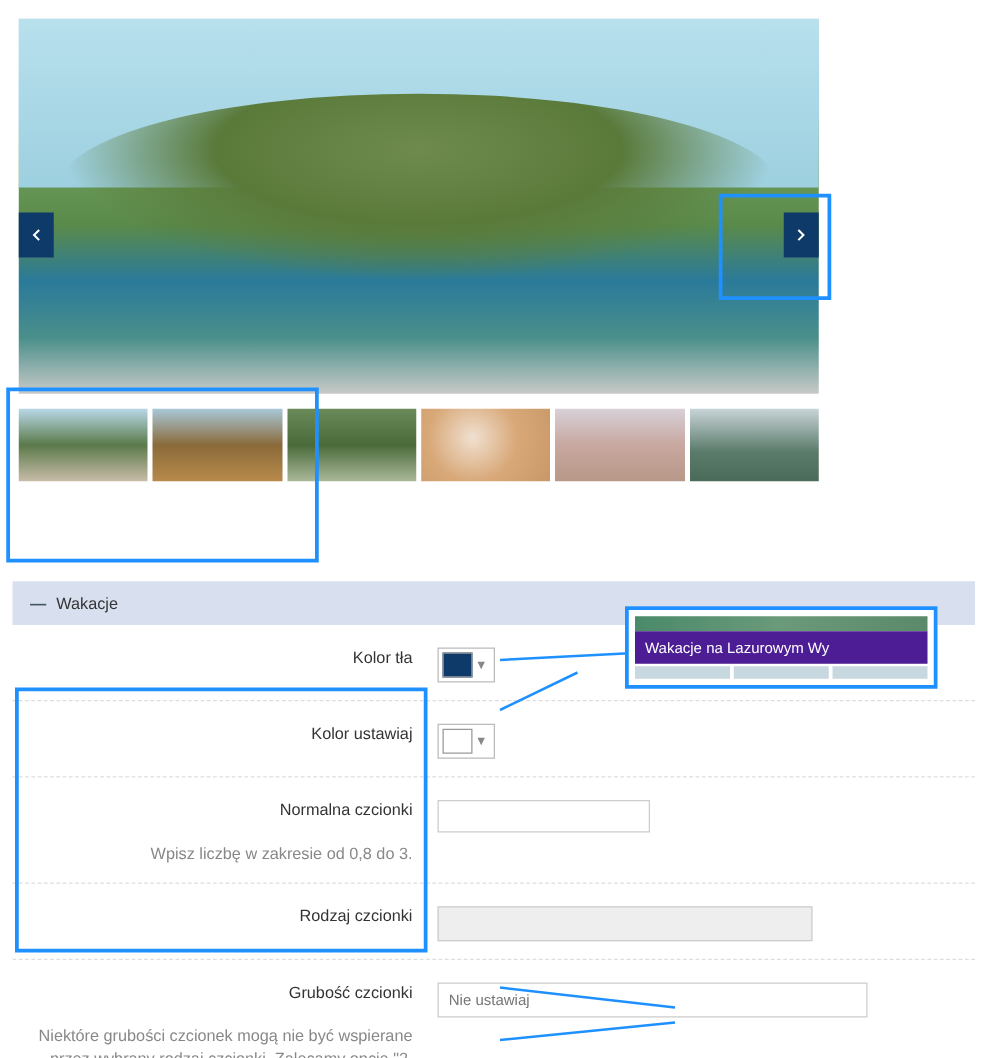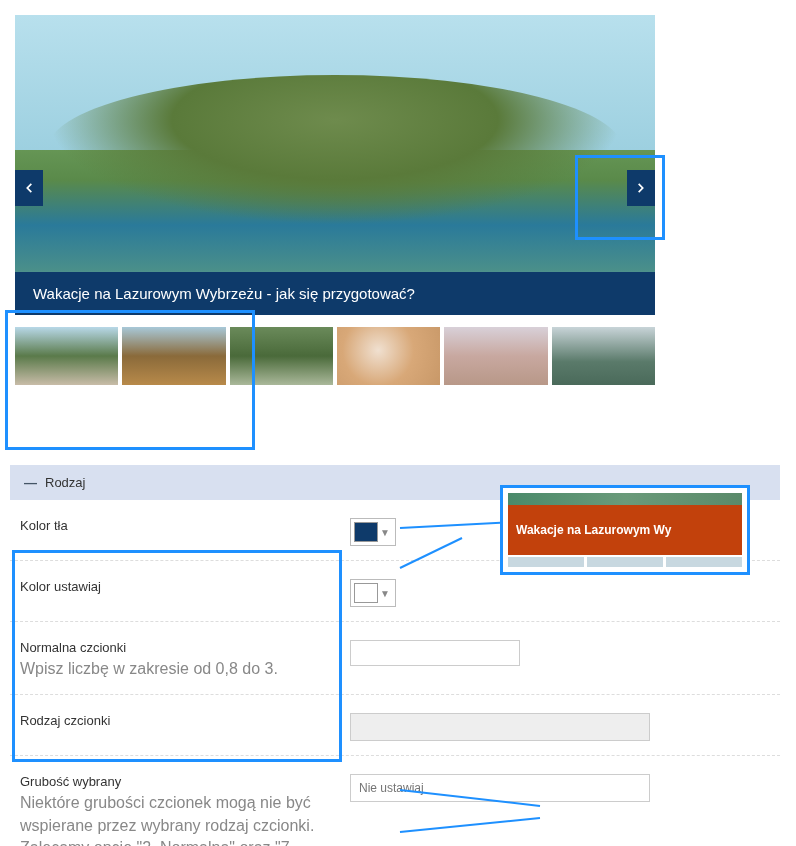--- a/index.html
+++ b/index.html
@@ -28,37 +28,37 @@
 .annot { position:absolute; border:3px solid #1e90ff; pointer-events:none; z-index:10; }
 .annot-next { top:140px; right:-10px; width:90px; height:85px; }
 .annot-left { top:295px; left:-10px; width:250px; height:140px; }
 
 
 .panel { margin: 80px 10px 10px 10px; width: 770px; }
 .panel-header { background:#d8e0f0; padding:10px 14px; font-size:13px; color:#333; display:flex; align-items:center; gap:8px; }
 .panel-header .minus { color:#456; font-weight:bold; }
 .rows { position:relative; }
 .row { display:flex; align-items:flex-start; padding:18px 10px 14px 10px; border-bottom:1px dashed #ddd; position:relative; }
-.row-label { flex: 0 0 330px; padding-right:20px; }
+.row-label { flex: 0 0 330px; padding-right:20px;text-align:right; }
 .row-label .lbl { font-size:13px; color:#333; }
-.row-label .hint { font-size:16px; color:#888; margin-top:3px; line-height:1.4; }
+.row-label .hint { font-size:13px; color:#888; margin-top:19px; line-height:1.4; }
 .row-ctrl { flex:1; display:flex; align-items:center; }
 .color-swatch { display:flex; align-items:center; border:1px solid #bbb; background:#fff; padding:3px; cursor:pointer; }
 .color-swatch .sw { width:24px; height:20px; border:1px solid #999; }
 .color-swatch .caret { width:14px; text-align:center; color:#888; font-size:10px; }
 .sw-dark { background:#0e3a6a; }
 .sw-white { background:#fff; }
 .text-input { width:170px; height:26px; border:1px solid #ccc; padding:2px 6px; font-size:12px; }
 .select-box { width:300px; height:28px; border:1px solid #ccc; background:#eee; }
-.select-placeholder { width:300px; height:28px; border:1px solid #ccc; background:#fff; padding:0 8px; font-size:12px; color:#999; }
+.select-placeholder { width:344px; height:28px; border:1px solid #ccc; background:#fff; padding:0 8px; font-size:12px; color:#999; }
 
 
 .preview-caption { position:absolute; top:-15px; right:30px; width:250px; border:3px solid #1e90ff; background:#fff; padding:5px; z-index:8; }
 .preview-caption .pc-top { height:12px; background: linear-gradient(90deg,#4a8a6a 0%, #6a9a7a 50%, #5a8a6a 100%); }
-.preview-caption .pc-bar { background:#c2410c; color:#fff; font-size:12px; padding:18px 8px; white-space:nowrap; overflow:hidden;font-weight:bold; }
+.preview-caption .pc-bar { background:#4c1d95; color:#fff; font-size:12px; padding:6px 8px; white-space:nowrap; overflow:hidden; }
 .preview-caption .pc-bot { height:10px; display:flex; gap:3px; margin-top:2px; }
 .preview-caption .pc-bot div { flex:1; background:#c8d8e0; }
 
 .annot-labels { position:absolute; border:3px solid #1e90ff; left:2px; top:50px; width:330px; height:212px; pointer-events:none; z-index:8; }
 
 
 .conn-svg { position:absolute; top:0; left:0; width:100%; height:100%; pointer-events:none; z-index:7; }
 .conn-svg line { stroke:#1e90ff; stroke-width:2; }
 </style>
 </head>
@@ -69,37 +69,36 @@
   <div class="nav-arrow nav-prev">
     <svg viewBox="0 0 24 24">
         <path d="M15 4l-8 8 8 8 2-2-6-6 6-6z"></path>
       </svg>
   </div>
   <div class="nav-arrow nav-next">
     <svg viewBox="0 0 24 24">
         <path d="M9 4l8 8-8 8-2-2 6-6-6-6z"></path>
       </svg>
   </div>
-  <div class="caption-bar">Wakacje na Lazurowym Wybrzeżu - jak się przygotować?</div>
   <div class="thumbs">
     <div class="thumb t1"></div>
     <div class="thumb t2"></div>
     <div class="thumb t3"></div>
     <div class="thumb t4"></div>
     <div class="thumb t5"></div>
     <div class="thumb t6"></div>
   </div>
   <div class="annot annot-next"></div>
   <div class="annot annot-left"></div>
 </div>
 
 <div class="panel">
   <div class="panel-header">
     <span class="minus">—</span>
-    <span>Rodzaj</span>
+    <span>Wakacje</span>
   </div>
   <div class="rows">
 
     <div class="preview-caption">
       <div class="pc-top"></div>
       <div class="pc-bar">Wakacje na Lazurowym Wy</div>
       <div class="pc-bot">
           <div></div>
           <div></div>
           <div></div>
@@ -153,21 +152,21 @@
       <div class="row-label">
           <div class="lbl">Rodzaj czcionki</div>
         </div>
       <div class="row-ctrl">
         <div class="select-box"></div>
       </div>
     </div>
 
     <div class="row">
       <div class="row-label">
-        <div class="lbl">Grubość wybrany</div>
+        <div class="lbl">Grubość czcionki</div>
         <div class="hint">Niektóre grubości czcionek mogą nie być wspierane przez wybrany rodzaj czcionki. Zalecamy opcje "2. Normalna" oraz "7. Pogrubiona"</div>
       </div>
       <div class="row-ctrl">
         <input class="select-placeholder" readonly="" placeholder="Nie ustawiaj" style="">
       </div>
     </div>
 
     <div class="row">
       
       

